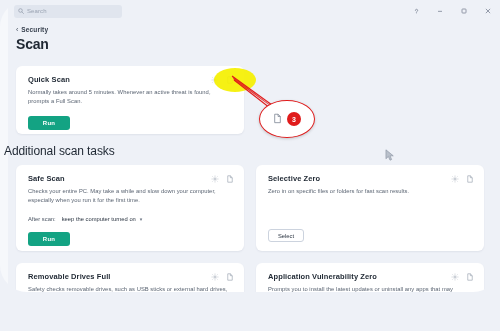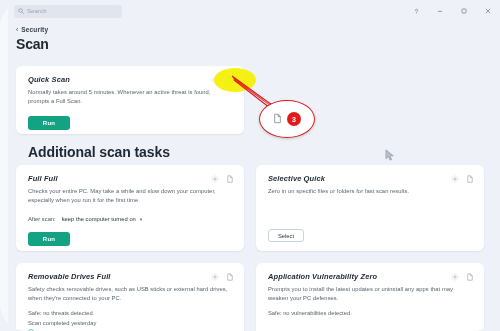--- a/index.html
+++ b/index.html
@@ -4,21 +4,21 @@
 <style>
   * { box-sizing: border-box; margin: 0; padding: 0; }
   html, body {
     width: 500px; height: 331px;
     overflow: hidden;
     font-family: "Liberation Sans", sans-serif;
     background: #eef1f7;
   }
   #app {
     position: relative;
-    width: 500px; height: 331px;
+    width: 500px; height: 292px;
     background: #eef1f7;
     overflow: hidden;
     border-radius: 27px;
   }
 
   
   .edge-strip {
     position: absolute; left: 0; top: 0;
     width: 8px; height: 331px;
     background: #f6f8fb;
@@ -77,21 +77,20 @@
   
   .card {
     position: absolute;
     background: #ffffff;
     border-radius: 6px;
     box-shadow: 0 1px 2px rgba(30,45,70,0.07);
   }
   .card-head {
     display: flex; align-items: center;
     padding: 9px 10px 0 12px;
-    font-style: italic;
   }
   .card-title {
     font-size: 7.5px; font-weight: 700; color: #1e2732;
     letter-spacing: .1px;
     flex: 1;
   }
   .card-icons { display: flex; align-items: center; gap: 7px; padding-top: 1px; }
   .ic { width: 8px; height: 8px; display:block; color:#99a2b0; }
   .ic svg { display:block; }
 
@@ -133,22 +132,22 @@
   }
   .afterscan-label { font-size: 5.8px; color: #4a5462; }
   .afterscan-select {
     display: flex; align-items: center; gap: 4px;
     font-size: 5.8px; color: #2b3542;
   }
   .afterscan-select .caret { font-size: 5px; color:#6b7483; }
 
   
   .section-title {
-    position: absolute; left: 28px; top: 144px;
-    font-size: 14px; font-weight: 700; color: #1e2732;
+    position: absolute; left: 4px; top: 144px;
+    font-size: 12px; font-weight: 400; color: #1e2732;
     letter-spacing: -0.1px;
   }
 
   
   .highlight-dot {
     position: absolute;
     left: 214px; top: 68px;
     width: 42px; height: 24px;
     background: #f5f000;
     border-radius: 50%;
@@ -249,21 +248,21 @@
       </div>
     </div>
     <div class="card-desc">Normally takes around 5 minutes. Whenever an active threat is found, prompts a Full Scan.</div>
     <button class="btn-run">Run</button>
   </div>
 
   <div class="section-title">Additional scan tasks</div>
 
   <div class="card" style="left:16px; top:165px; width:228px; height:86px;">
     <div class="card-head">
-      <div class="card-title">Full Full</div>
+      <div class="card-title">Safe Scan</div>
       <div class="card-icons">
         <span class="ic">
           <svg width="8" height="8" viewBox="0 0 16 16" fill="none" stroke="#99a2b0" stroke-width="1.3">
             <circle cx="8" cy="8" r="2.2"></circle>
             <path d="M8 1.4v1.6M8 13v1.6M1.4 8h1.6M13 8h1.6M3.3 3.3l1.1 1.1M11.6 11.6l1.1 1.1M12.7 3.3l-1.1 1.1M4.4 11.6l-1.1 1.1"></path>
           </svg>
         </span>
         <span class="ic">
           <svg width="8" height="8" viewBox="0 0 16 16" fill="none" stroke="#99a2b0" stroke-width="1.3" stroke-linejoin="round">
             <path d="M3.5 1.6h5.2l3.8 3.8v9h-9z"></path>
@@ -278,21 +277,21 @@
       <span class="afterscan-select">
         <span>keep the computer turned on</span>
         <span class="caret">▾</span>
       </span>
     </div>
     <button class="btn-run">Run</button>
   </div>
 
   <div class="card" style="left:256px; top:165px; width:228px; height:86px;">
     <div class="card-head">
-      <div class="card-title">Selective Quick</div>
+      <div class="card-title">Selective Zero</div>
       <div class="card-icons">
         <span class="ic">
           <svg width="8" height="8" viewBox="0 0 16 16" fill="none" stroke="#99a2b0" stroke-width="1.3">
             <circle cx="8" cy="8" r="2.2"></circle>
             <path d="M8 1.4v1.6M8 13v1.6M1.4 8h1.6M13 8h1.6M3.3 3.3l1.1 1.1M11.6 11.6l1.1 1.1M12.7 3.3l-1.1 1.1M4.4 11.6l-1.1 1.1"></path>
           </svg>
         </span>
         <span class="ic">
           <svg width="8" height="8" viewBox="0 0 16 16" fill="none" stroke="#99a2b0" stroke-width="1.3" stroke-linejoin="round">
             <path d="M3.5 1.6h5.2l3.8 3.8v9h-9z"></path>

